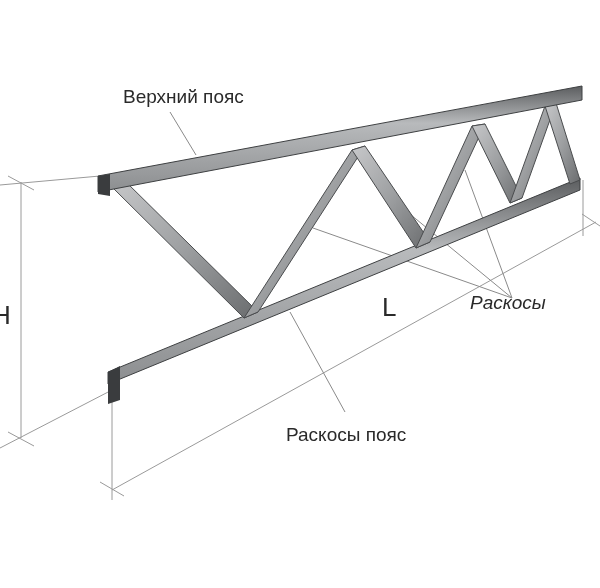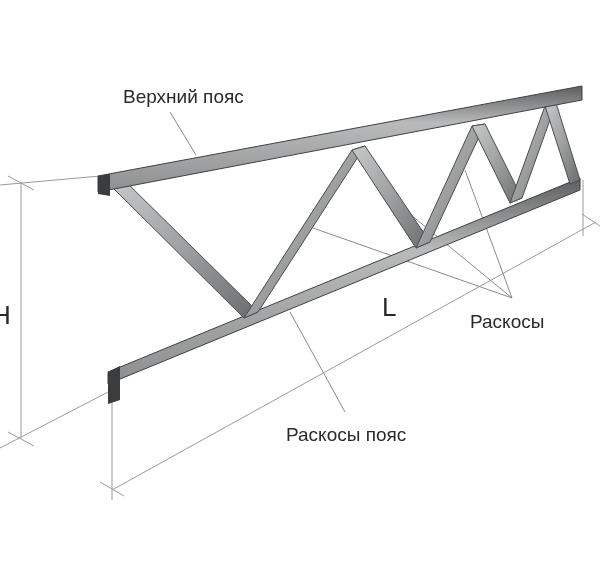--- a/index.html
+++ b/index.html
@@ -68,16 +68,16 @@
     <polygon points="545,106 556,103 580,180 570,184"></polygon>
   </g>
 
   <g>
     <polygon points="98,176 582,86 582,100 98,192" fill="url(#steelTop)" stroke="#3e4042" stroke-width="1"></polygon>
     <polygon points="98,176 110,174 110,196 98,194" fill="#3a3c3e"></polygon>
   </g>
 </svg>
 
 <div class="label" style="left:111px; top:86px;margin-left:12px;">Верхний пояс</div>
-<div class="label" style="left:470px; top:311px;">Раскосы</div>
+<div class="label" style="left:470px; top:292px;font-style:italic;">Раскосы</div>
 <div class="label" style="left:286px; top:424px;">Раскосы пояс</div>
 <div class="dim" style="left:-8px; top:300px;">H</div>
 <div class="dim" style="left:382px; top:292px;">L</div>
 
 </body></html>

